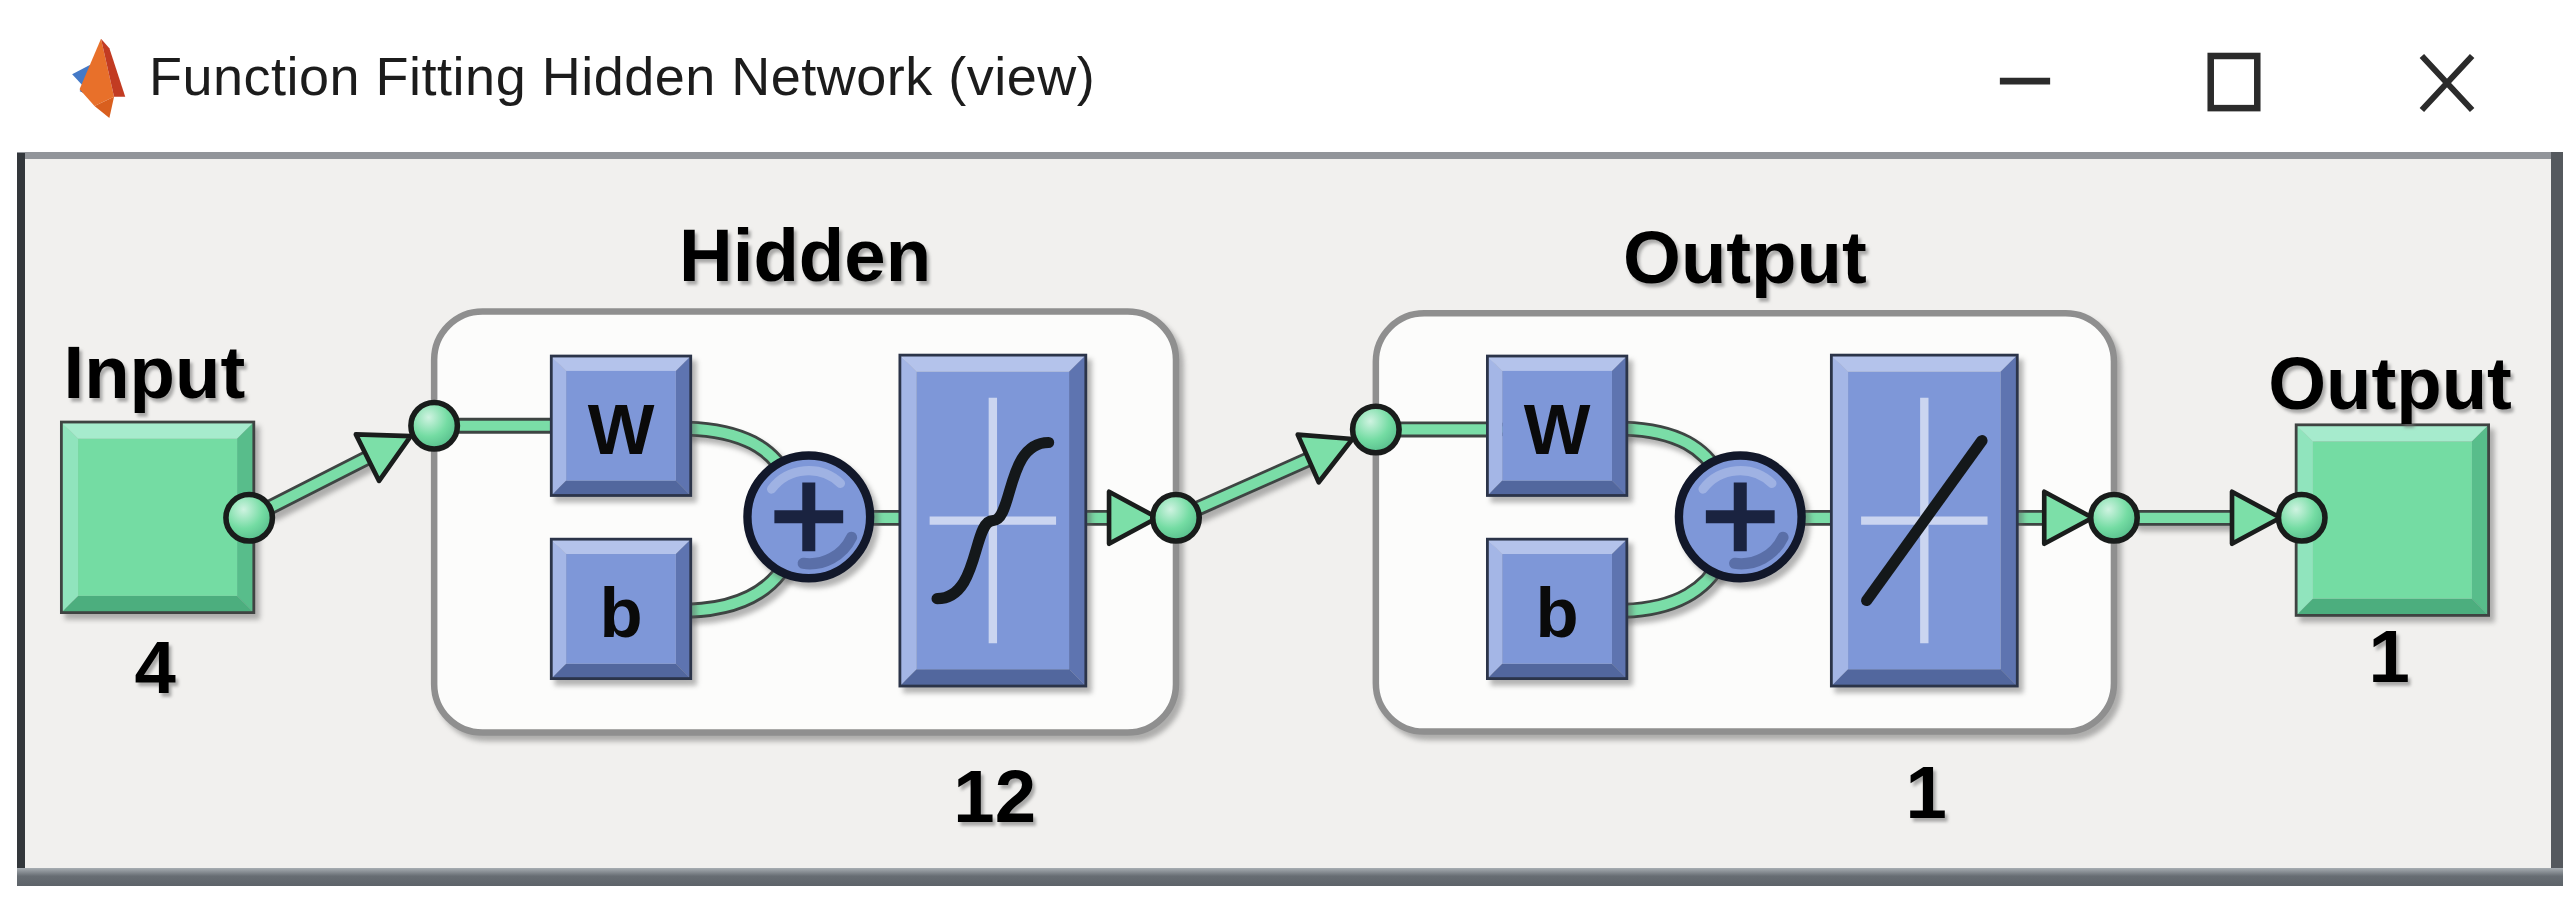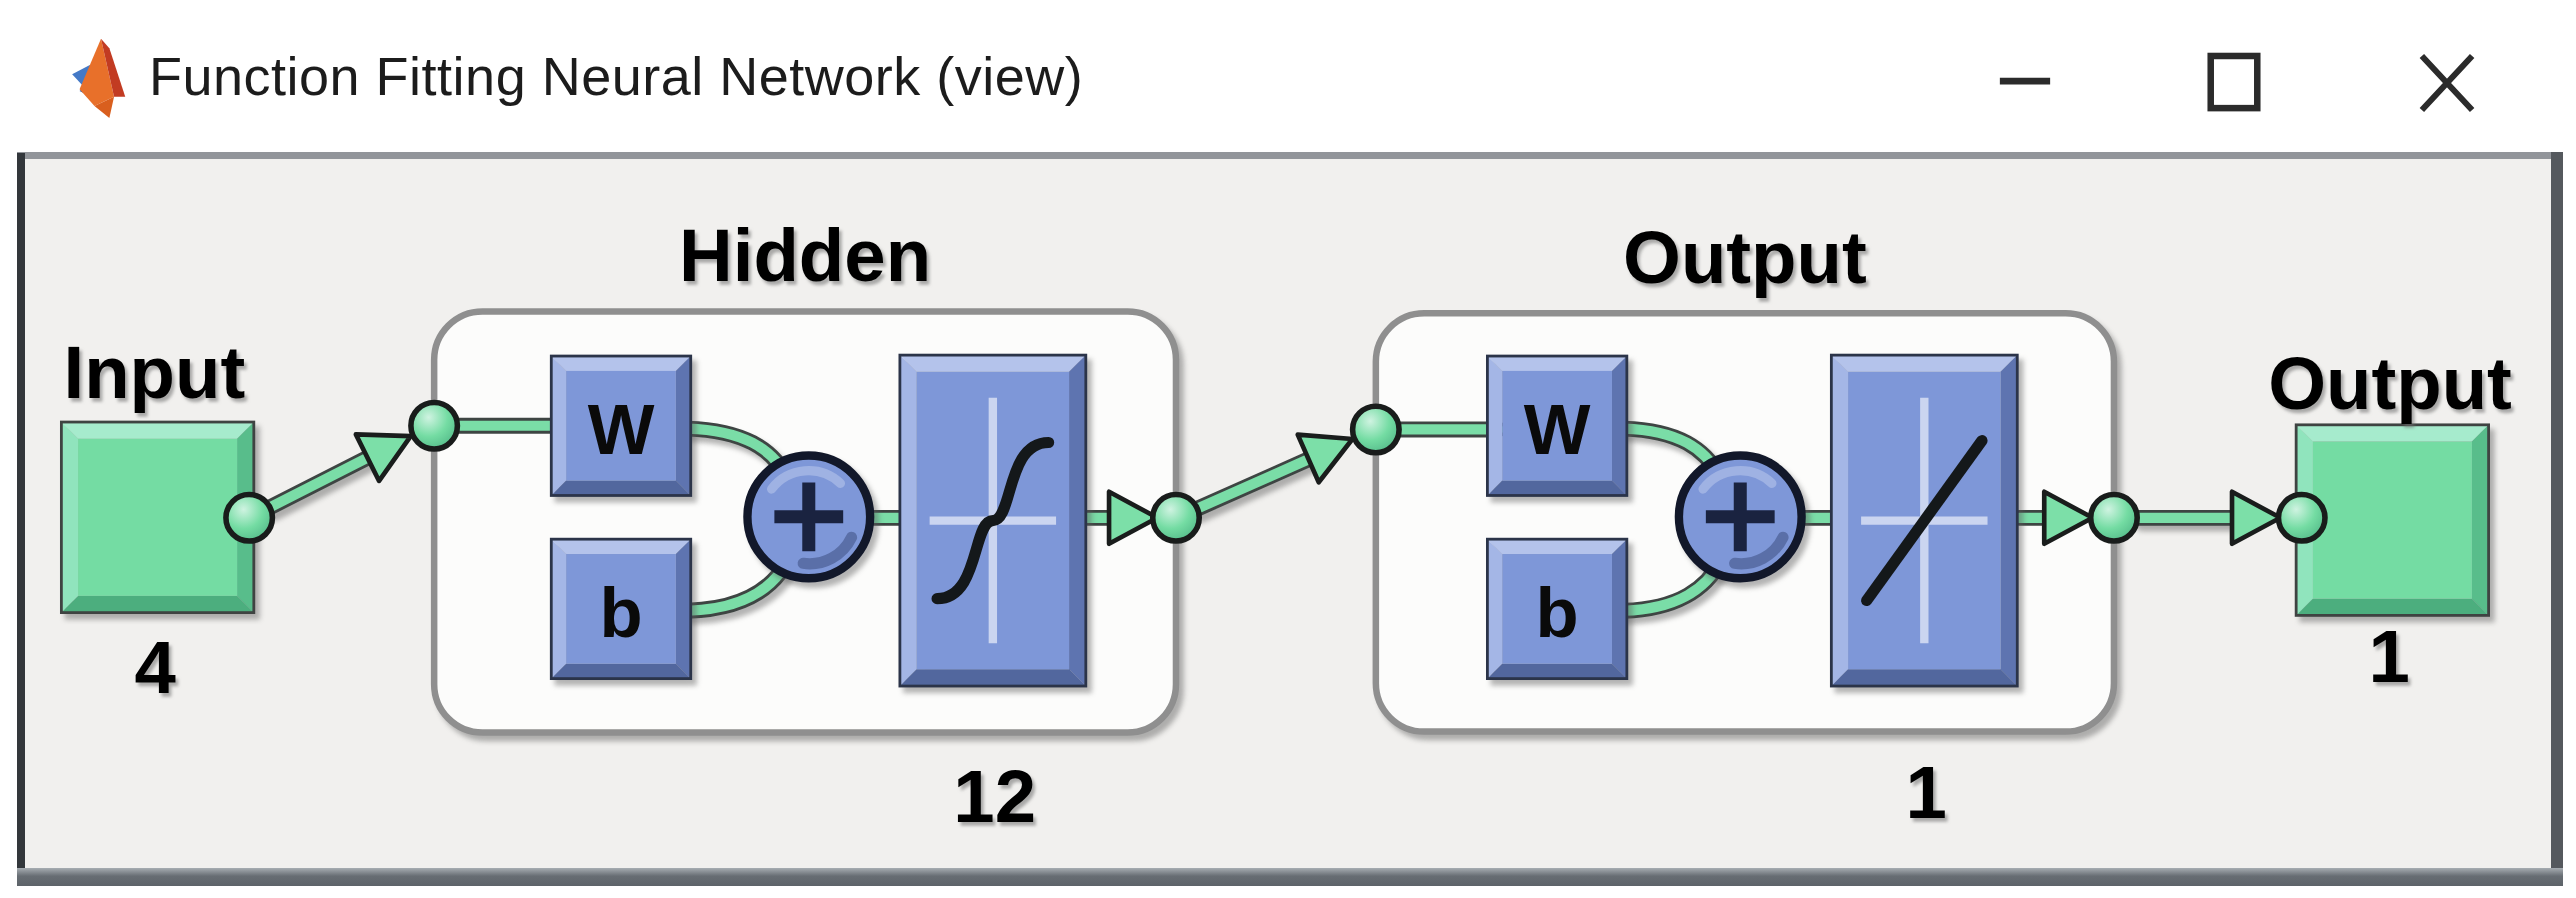--- a/index.html
+++ b/index.html
@@ -200,21 +200,21 @@
   <div class="edge-bottom"></div>
 
   <div class="titlebar">
     <svg class="app-icon" viewBox="0 0 62 88">
       <polygon points="0,40 19,30 27,46 13,54" fill="#4479c6"></polygon>
       <polygon points="13,54 27,46 24,66 8,58" fill="#2b5ea8"></polygon>
       <polygon points="8,56 31,2 45,64 24,74" fill="#e8702a"></polygon>
       <polygon points="31,2 40,12 57,64 45,64" fill="#c23b22"></polygon>
       <polygon points="24,74 45,64 40,87" fill="#d95f1e"></polygon>
     </svg>
-    <span class="title-text">Function Fitting Neural Network (view)</span>
+    <span class="title-text">Function Fitting Hidden Network (view)</span>
 
     <div class="winbtn winbtn-min" title="minimize">
       <svg width="108" height="152" viewBox="0 0 116 163">
         <path d="M 31 87 H 85" class="glyph" stroke-width="7"></path>
       </svg>
     </div>
     <div class="winbtn winbtn-max" title="maximize">
       <svg width="108" height="152" viewBox="0 0 116 163">
         <rect x="33" y="60" width="50" height="56" class="glyph" stroke-width="7"></rect>
       </svg>

